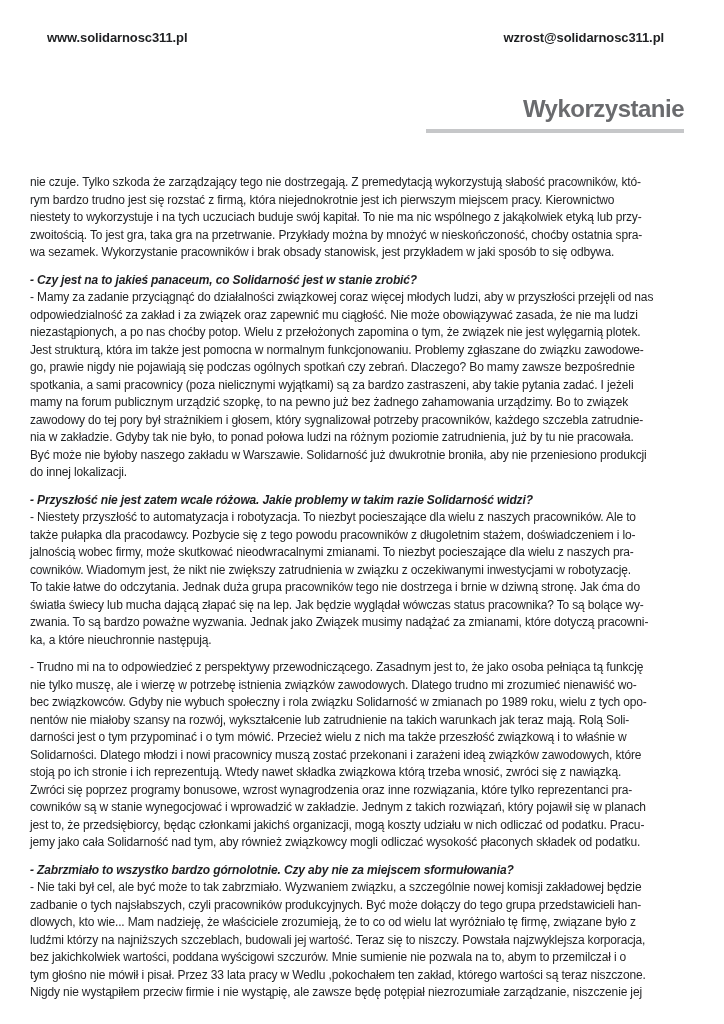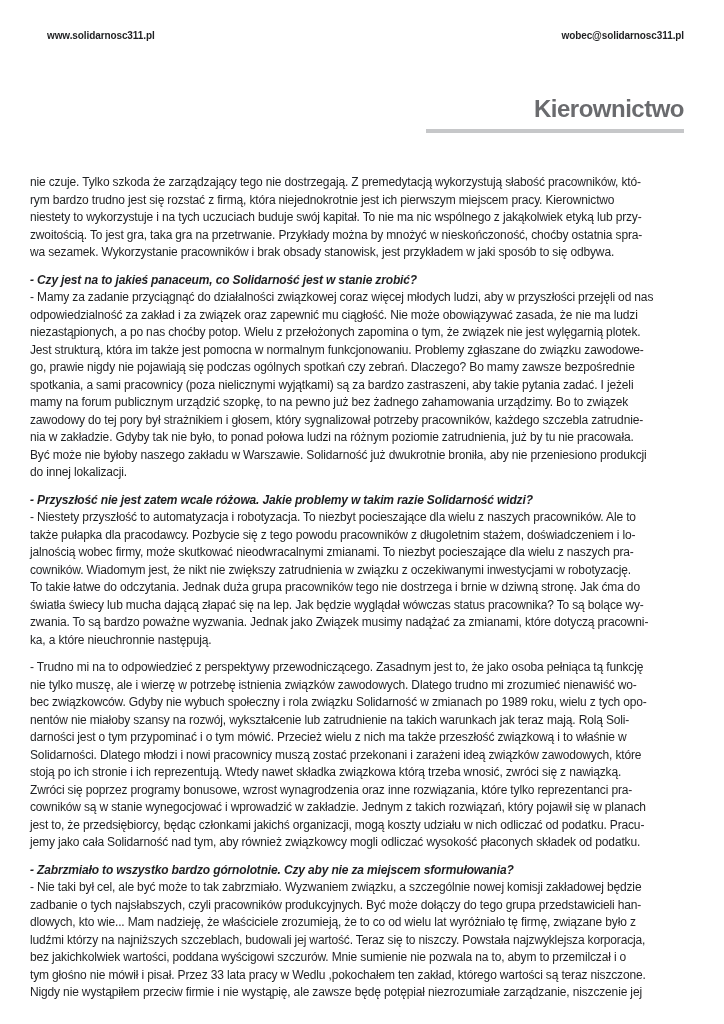--- a/index.html
+++ b/index.html
@@ -11,24 +11,24 @@
     overflow: hidden;
     font-family: "Liberation Sans", sans-serif;
     color: var(--text-color, #1f2022);
   }
   .page { position: absolute; inset: 0; }
 
   .header {
     position: absolute;
     top: 30px;
     left: 47px;
-    right: 40px;
+    right: 60px;
     display: flex;
     justify-content: space-between;
-    font-size: 10px;
+    font-size: 13px;
     font-weight: 700;
     letter-spacing: -0.1px;
     color: var(--text-color, #1f2022);
   }
 
   .title-wrap {
     position: absolute;
     top: 94px;
     right: 40px;
     text-align: right;
@@ -72,25 +72,25 @@
   }
   .qa-block .answer { margin: 0; }
 </style>
 </head>
 <body>
 
 <div class="page">
 
   <div class="header">
     <span>www.solidarnosc311.pl</span>
-    <span>wobec@solidarnosc311.pl</span>
+    <span>wzrost@solidarnosc311.pl</span>
   </div>
 
   <div class="title-wrap">
-    <h1 class="page-title">Kierownictwo</h1>
+    <h1 class="page-title">Wykorzystanie</h1>
     <div class="title-rule"></div>
   </div>
 
   <div class="content">
 
     <p class="para">nie czuje. Tylko szkoda że zarządzający tego nie dostrzegają. Z premedytacją wykorzystują słabość pracowników, któ-
 rym bardzo trudno jest się rozstać z firmą, która niejednokrotnie jest ich pierwszym miejscem pracy. Kierownictwo
 niestety to wykorzystuje i na tych uczuciach buduje swój kapitał. To nie ma nic wspólnego z jakąkolwiek etyką lub przy-
 zwoitością. To jest gra, taka gra na przetrwanie. Przykłady można by mnożyć w nieskończoność, choćby ostatnia spra-
 wa sezamek. Wykorzystanie pracowników i brak obsady stanowisk, jest przykładem w jaki sposób to się odbywa.</p>

